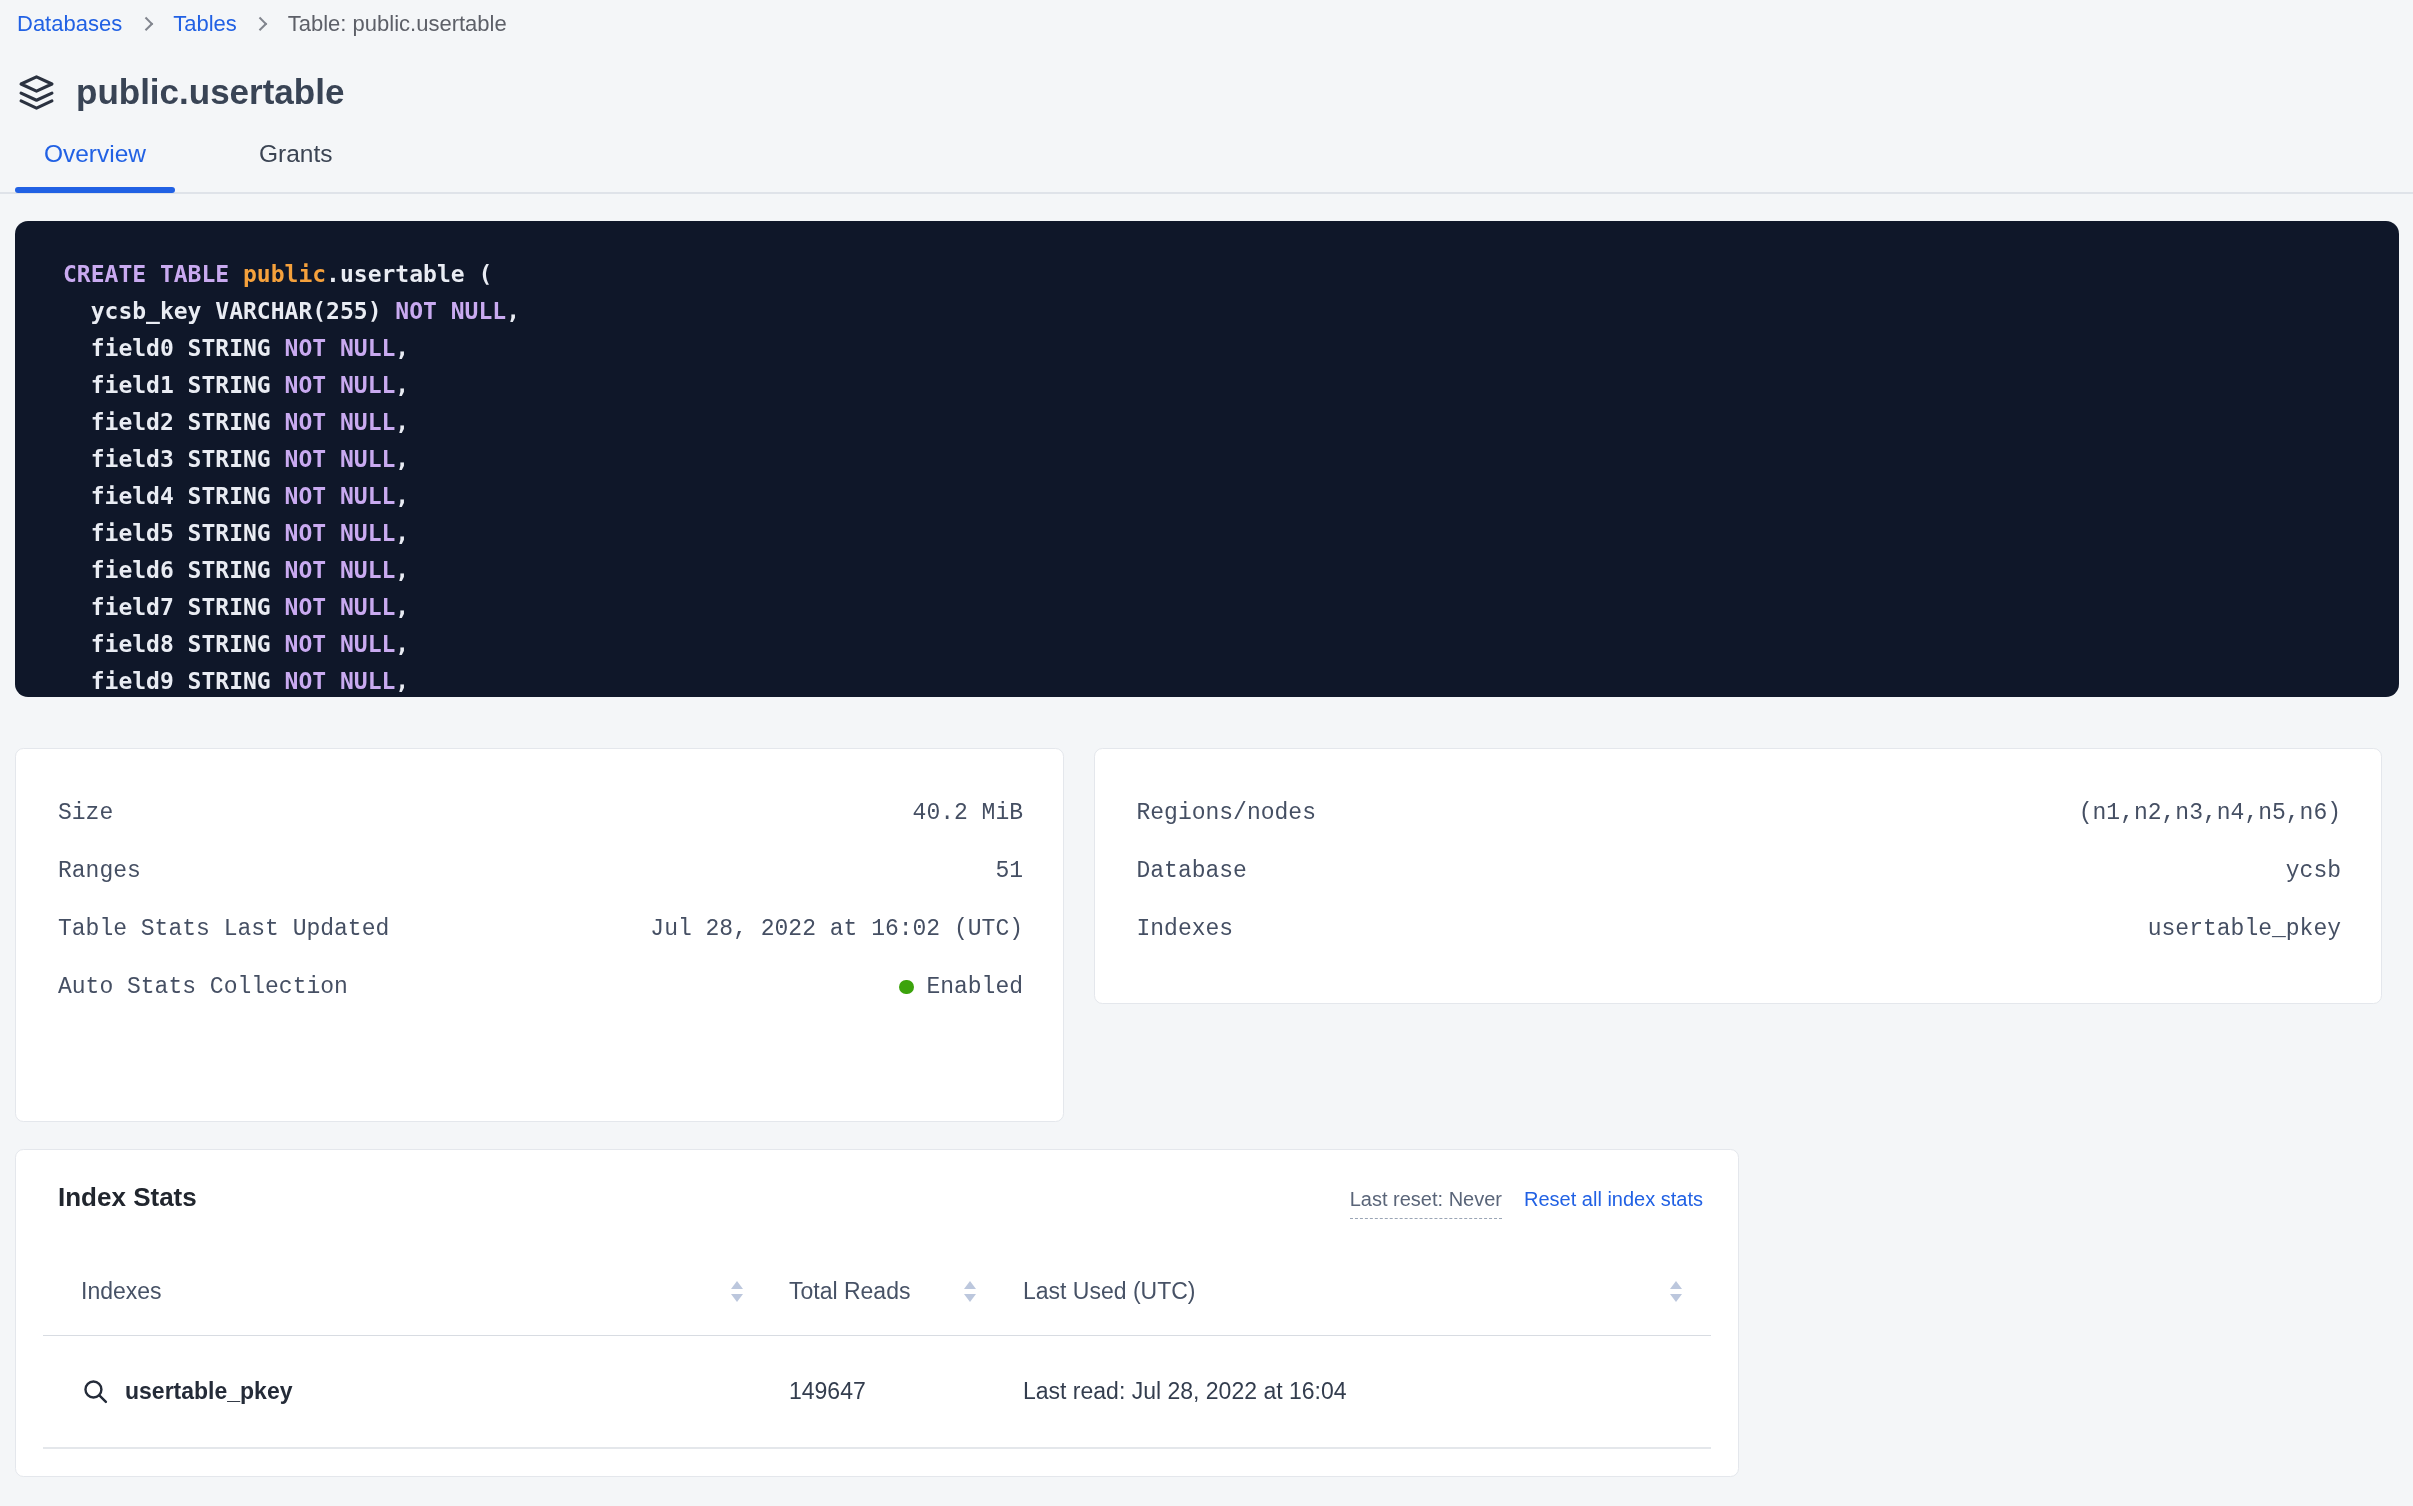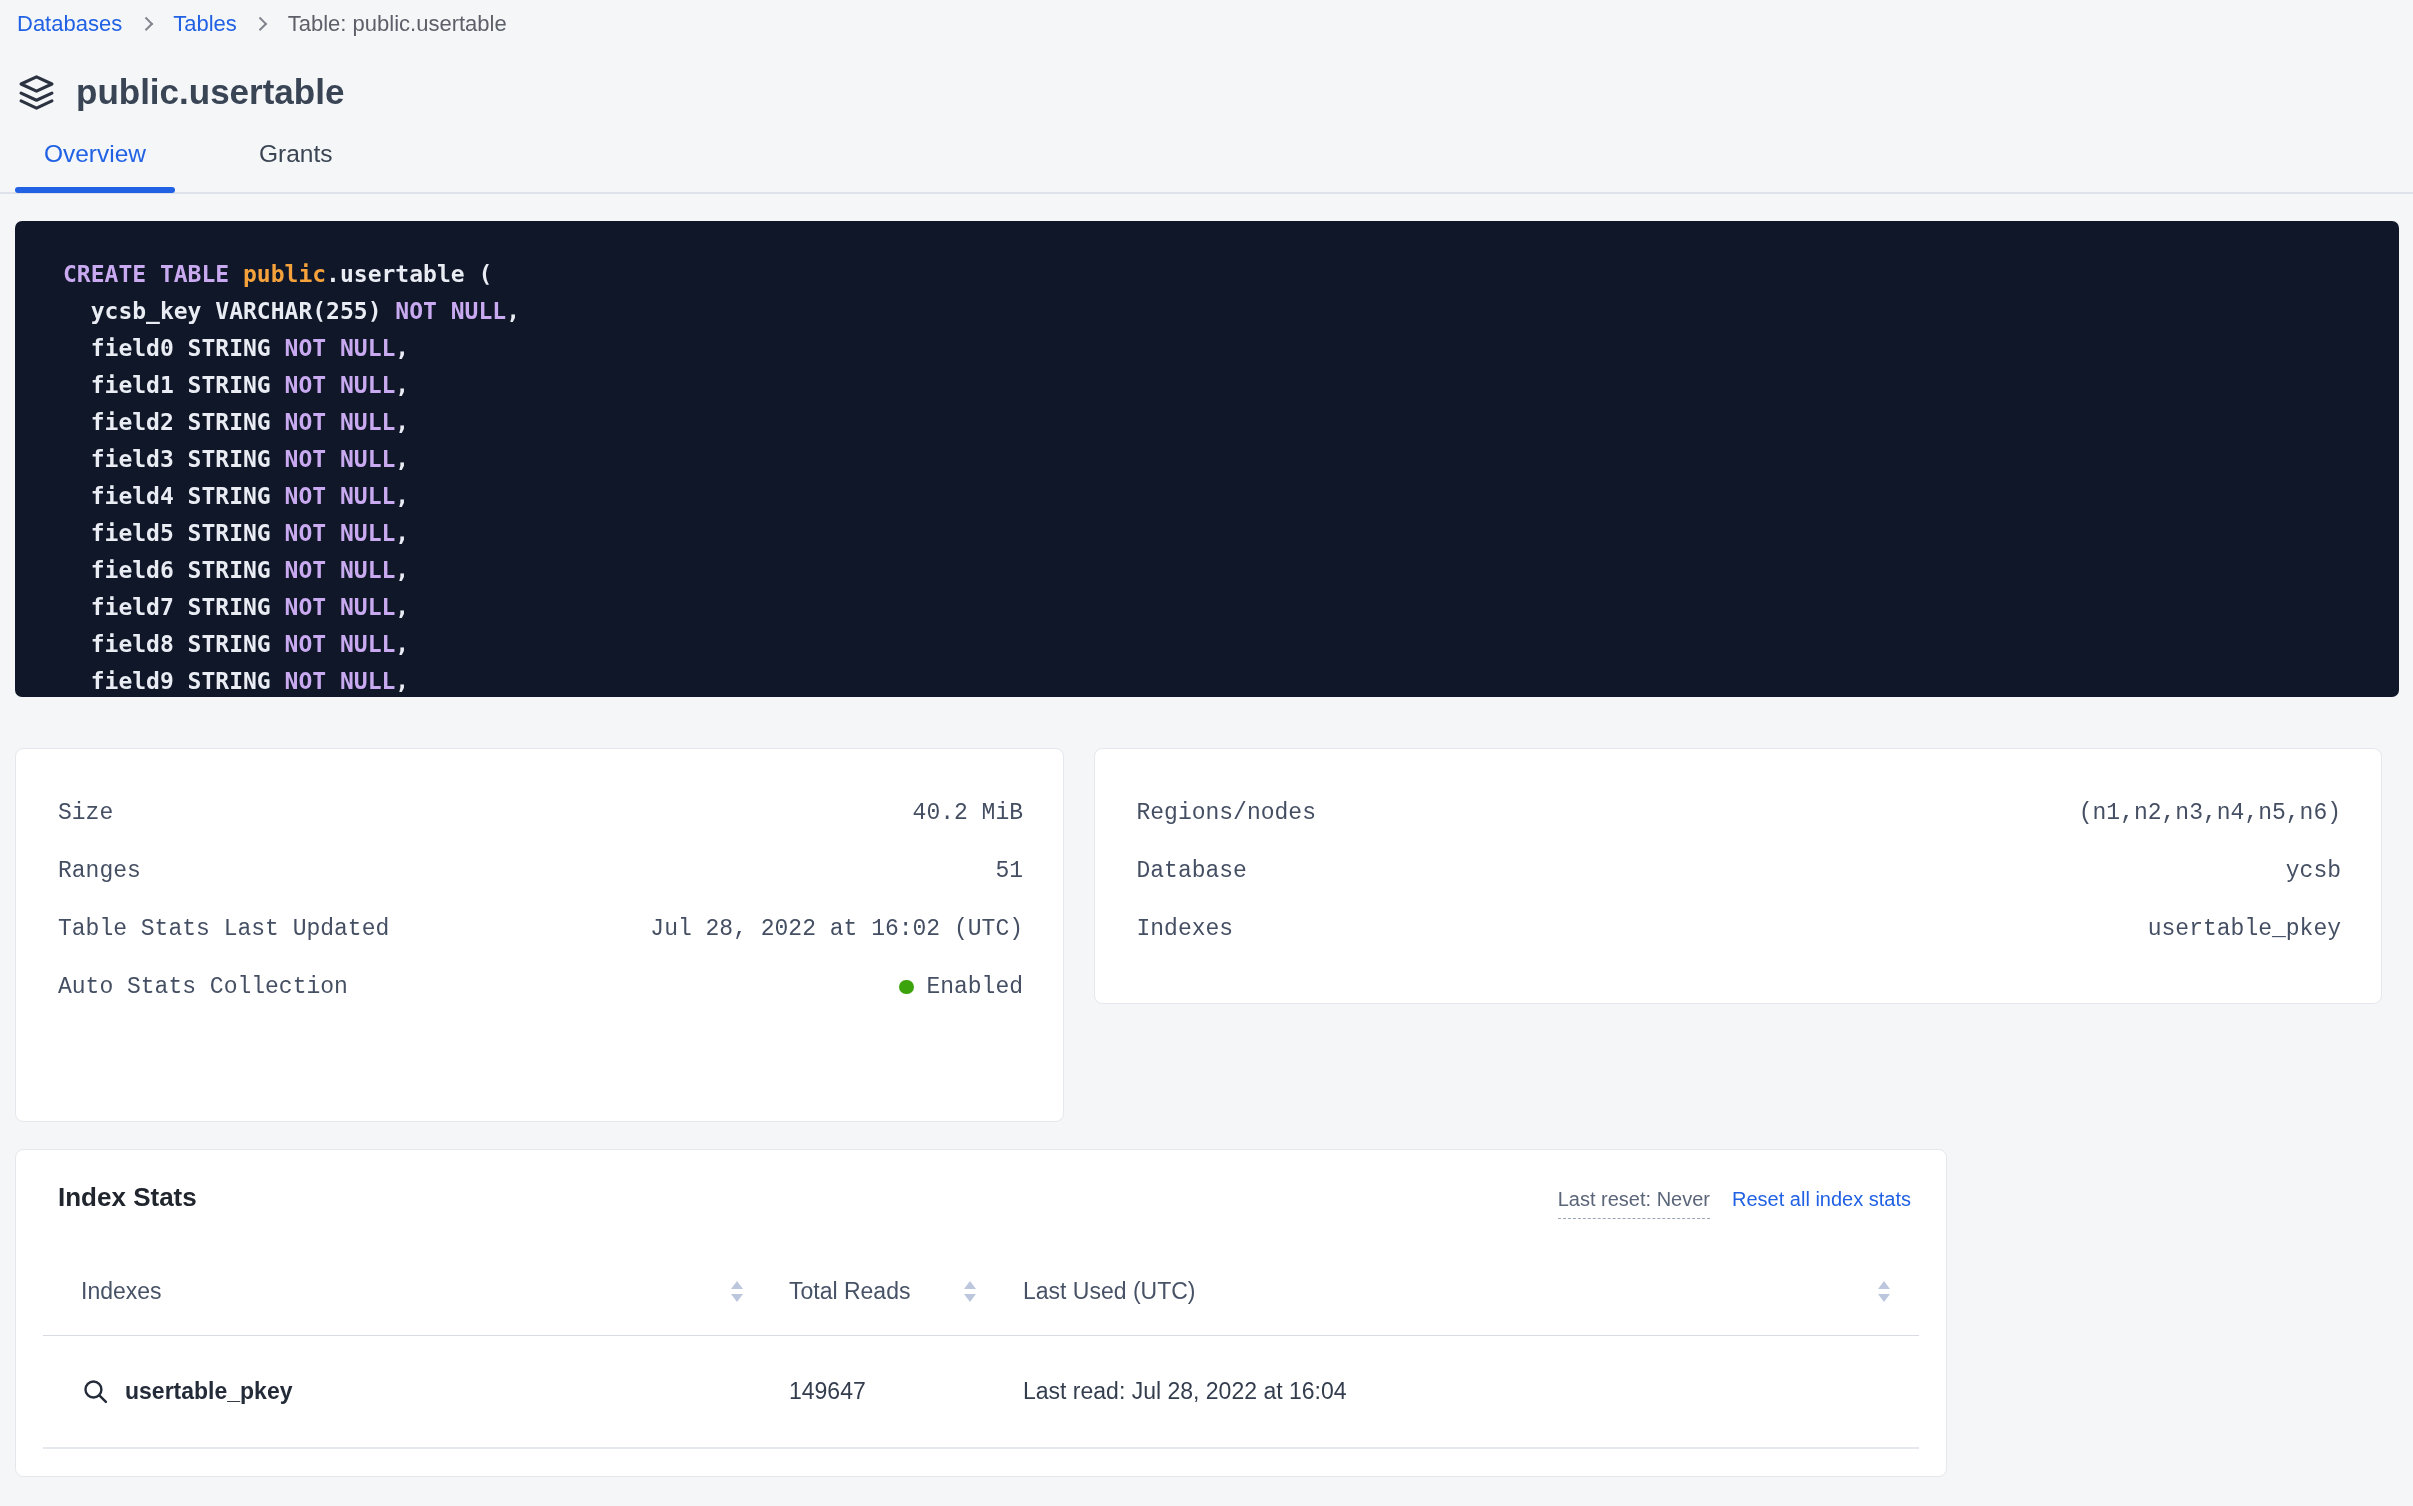--- a/index.html
+++ b/index.html
@@ -27,41 +27,41 @@
   .tab-overview { width:160px; text-align:center; }
   .tab-grants { margin-left:84px; }
   .tab.active { color:#2161e4; }
   .tab.active::after { content:""; position:absolute; left:0; right:0; bottom:-1.7px; height:5.9px;
                        border-radius:3.4px; background:#2161e4; }
   .tabs-baseline { height:2.5px; background:#dfe3e9; }
 
   
   .codeblock {
     margin:27px 14.3px 0 15px; height:476px; box-sizing:border-box;
-    background:#0f1729; border-radius:7px; overflow:hidden;
+    background:#0f1729; border-radius:13px; overflow:hidden;
     padding:35px 17px 0 48px;
     font-family:"DejaVu Sans Mono", monospace; font-size:23px; font-weight:700;
     line-height:37px; white-space:pre;
   }
   .codeblock .kw { color:#c9aaf0; }
   .codeblock .db { color:#f5a13c; }
   .codeblock .pl { color:#e9ecf3; }
 
   
   .cards-row { display:flex; gap:29.5px; margin:51px 31px 0 15px; align-items:flex-start;font-family:Liberation Mono, monospace; }
   .card { background:#ffffff; border:1.3px solid #e4e7ec; border-radius:8.4px; box-sizing:border-box; }
   .card-left  { width:1049px; height:374px; padding:35px 40px 0 42px; }
   .card-right { flex:1; height:256px; padding:35px 40px 0 42px; }
   .detail-row { height:58px; display:flex; justify-content:space-between; align-items:center;
                 font-size:23px; color:#454f63; }
   .detail-value { display:flex; align-items:center; gap:12.6px; }
   .dot { width:14.3px; height:14.3px; border-radius:50%; background:#3ca30c; }
 
   
-  .index-card { margin:27px 17px 0 15px; width:1932px; height:328px; box-sizing:border-box;
+  .index-card { margin:27px 17px 0 15px; width:1724px; height:328px; box-sizing:border-box;
                 background:#ffffff; border:1.3px solid #e4e7ec; border-radius:8.4px;
                 padding-top:32px; overflow:hidden; }
   .ist-header { display:flex; justify-content:space-between; align-items:baseline;
                 padding:0 35px 0 42px; }
   .ist-title { font-size:26px; font-weight:700; color:#21262e; }
   .ist-right { display:flex; align-items:baseline; gap:22px; font-size:20px; }
   .last-reset { color:#5a6579; border-bottom:1.7px dashed #9aa5b5; padding-bottom:6.7px; cursor:default; }
   .reset-link { color:#2161e4; cursor:pointer; }
 
   .tbl { margin:0 27px; }

